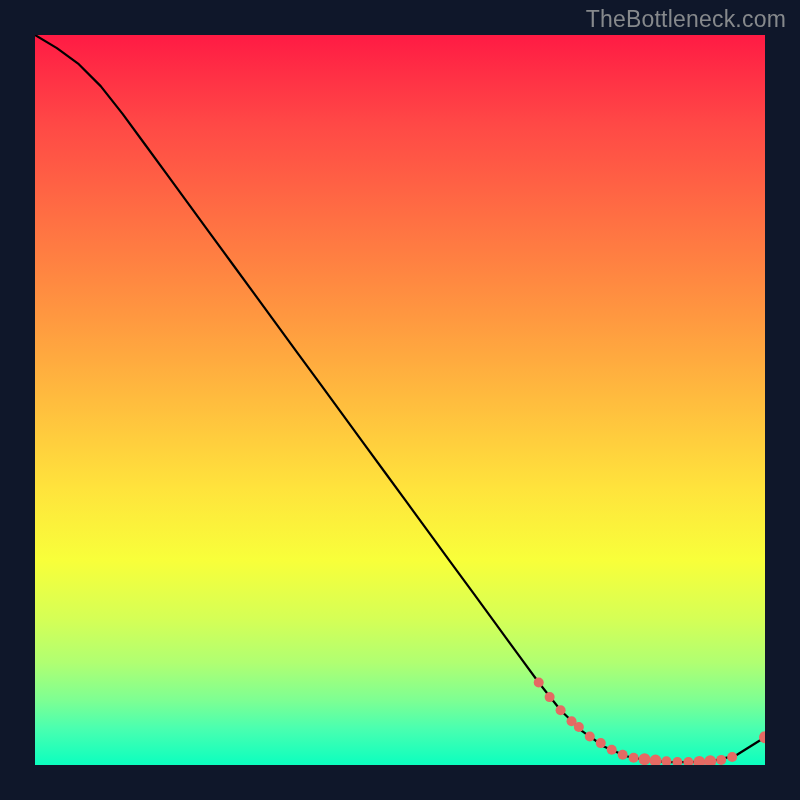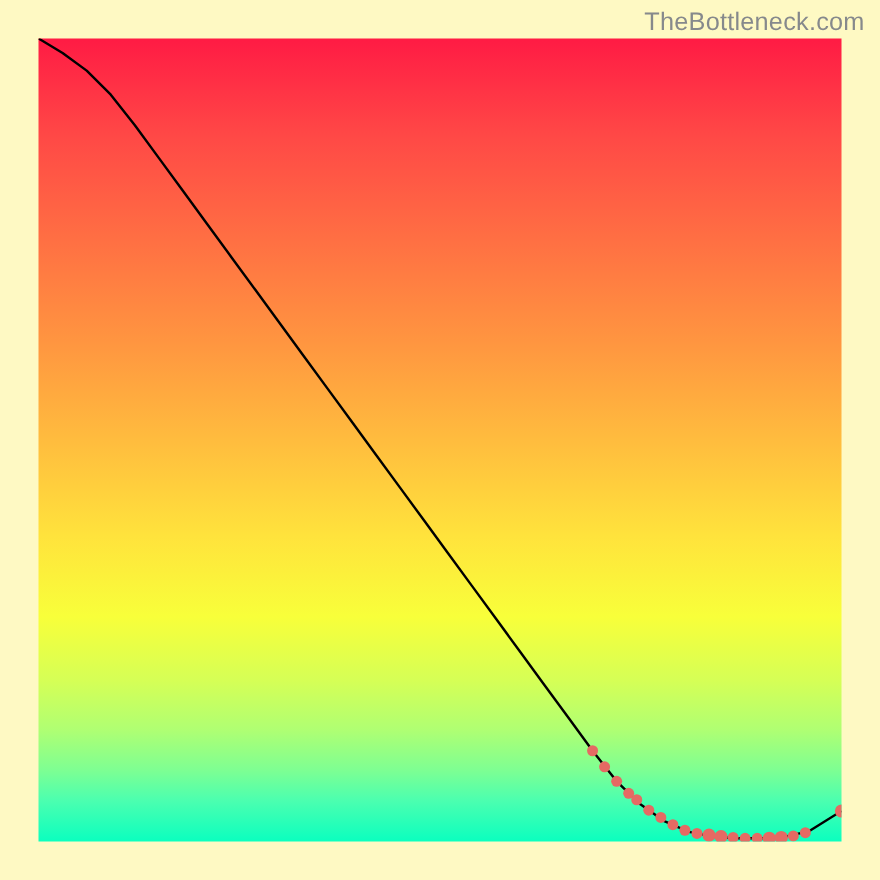--- a/index.html
+++ b/index.html
@@ -7,21 +7,21 @@
     padding: 0;
     width: 800px;
     height: 800px;
     background: #000;
     overflow: hidden;
   }
   .frame {
     position: relative;
     width: 800px;
     height: 800px;
-    background: #fef9c3;
+    background: #0f172a;
   }
   .watermark {
     position: absolute;
     top: 6px;
     right: 14px;
     font-family: Arial, Helvetica, sans-serif;
     font-size: 23px;
     color: #86898c;
     font-weight: 500;
     letter-spacing: 0.2px;

